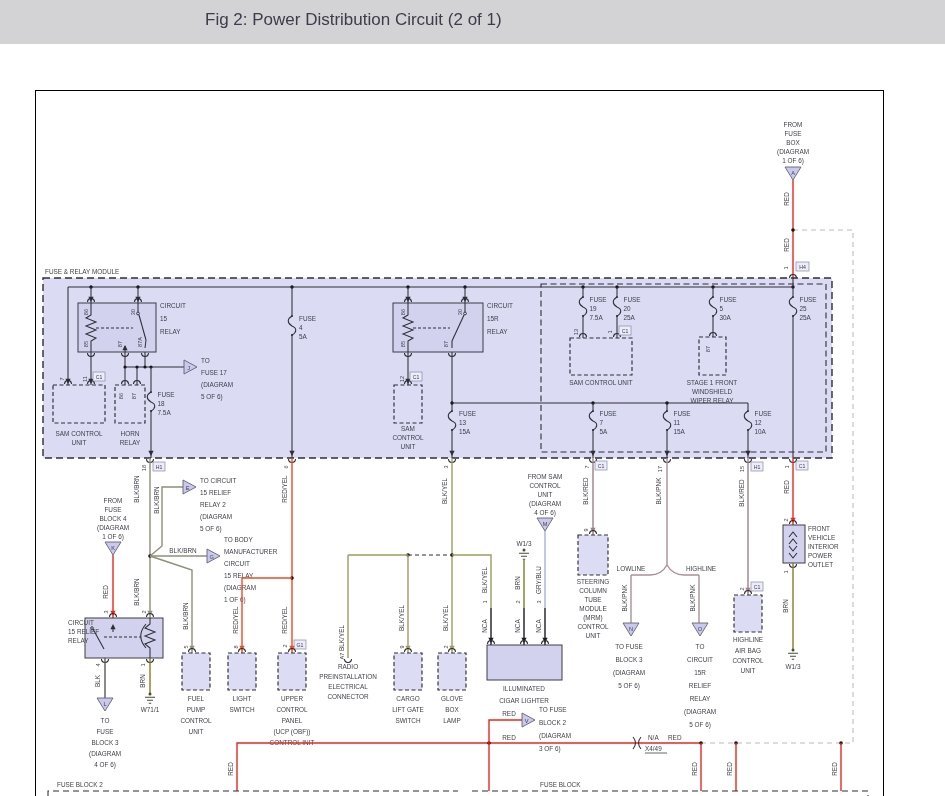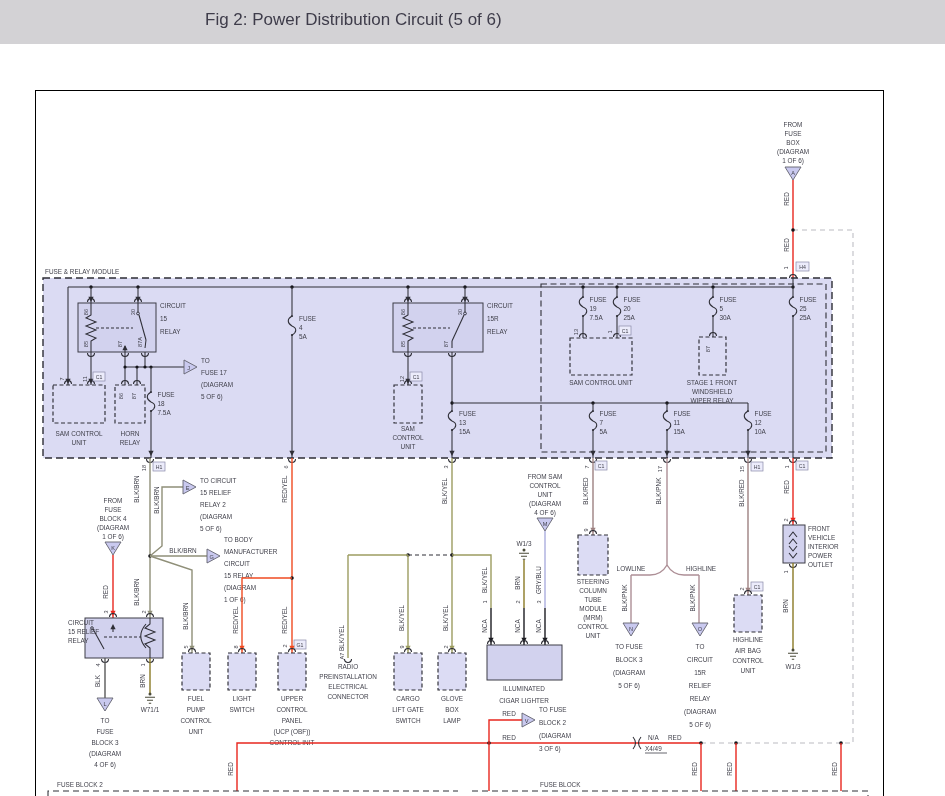--- a/index.html
+++ b/index.html
@@ -25,21 +25,21 @@
   .dot{fill:#15151a;}
   .frame{fill:#ffffff;stroke:#000;stroke-width:1;}
   .mod{fill:#dbdbf3;stroke:#2e2e36;stroke-width:1.4;stroke-dasharray:7,4;}
   .mod2{fill:none;stroke:#2e2e36;stroke-width:1.1;stroke-dasharray:6,3.5;}
 </style>
 </head>
 <body>
 
 <div id="page">
   <div id="topbar">
-    <span class="title">Fig 2: Power Distribution Circuit (5 of 6)</span>
+    <span class="title">Fig 2: Power Distribution Circuit (2 of 1)</span>
   </div>
 
   <svg width="945" height="796" viewBox="0 0 945 796">
     <defs>
       <path id="fuseg" d="M0,1 C-5,4 -5,8 0,11 C5,13 5,17 0,20" fill="none"></path>
       <circle id="fdot" r="1.1"></circle>
       <path id="arc" d="M-3.5,0 a3.5,3.5 0 0 1 7,0" fill="none"></path>
       <path id="arcd" d="M-3.5,0 a3.5,3.5 0 0 0 7,0" fill="none"></path>
       <path id="ad" d="M-2.6,-5.2 L0,0 L2.6,-5.2 Z" stroke="none"></path>
       <path id="au" d="M-2.6,5.2 L0,0 L2.6,5.2 Z" stroke="none"></path>

